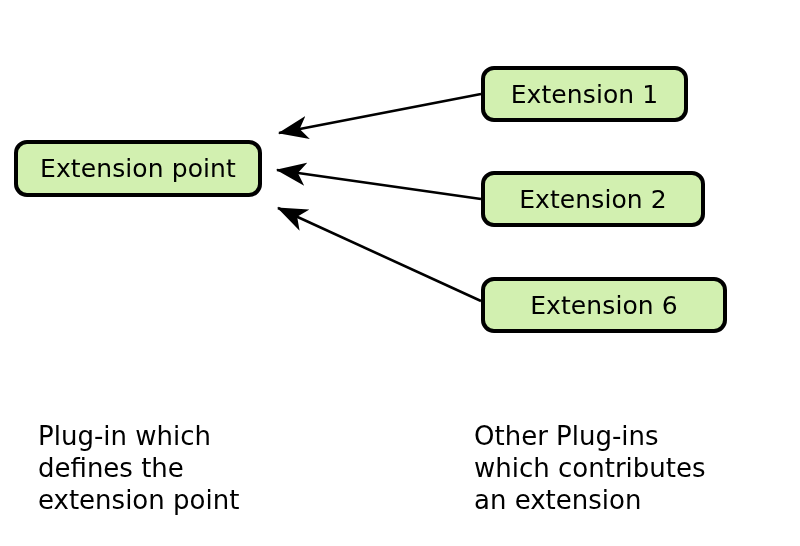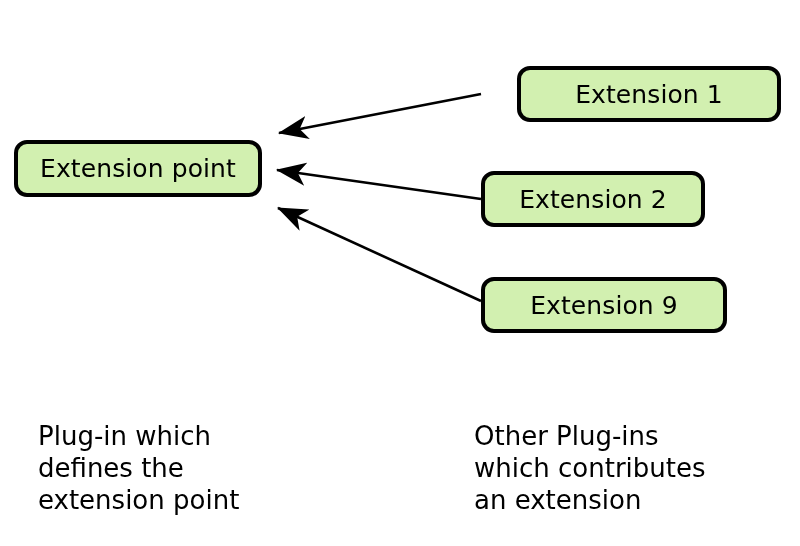--- a/index.html
+++ b/index.html
@@ -48,23 +48,22 @@
   }
   #node-extension-point {
     left: 14px;
     top: 140px;
     width: 248px;
     height: 57px;
   }
   #node-extension-1 {
     left: 481px;
     top: 66px;
-    width: 264px;
+    width: 207px;
     height: 56px;
-    margin-left: 36px;
   }
   #node-extension-2 {
     left: 481px;
     top: 171px;
     width: 224px;
     height: 56px;
   }
   #node-extension-3 {
     left: 481px;
     top: 277px;
@@ -115,21 +114,21 @@
 
   <div class="node" id="node-extension-1">
     <span class="node-label">Extension 1</span>
   </div>
 
   <div class="node" id="node-extension-2">
     <span class="node-label">Extension 2</span>
   </div>
 
   <div class="node" id="node-extension-3">
-    <span class="node-label">Extension 9</span>
+    <span class="node-label">Extension 6</span>
   </div>
 
   <div class="caption" id="caption-left">Plug-in which
 defines the
 extension point</div>
 
   <div class="caption" id="caption-right">Other Plug-ins
 which contributes
 an extension</div>
 

